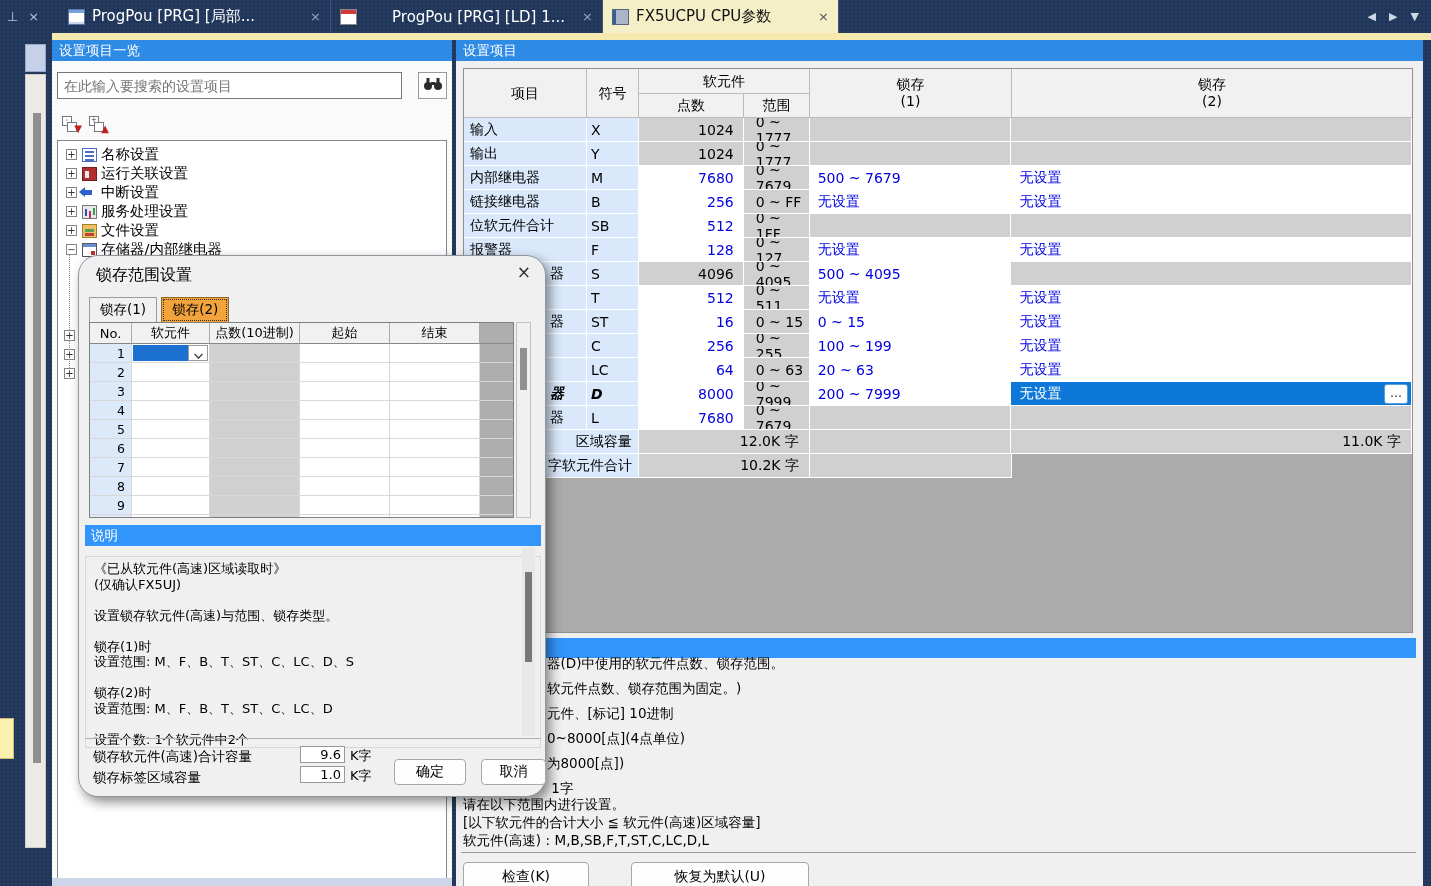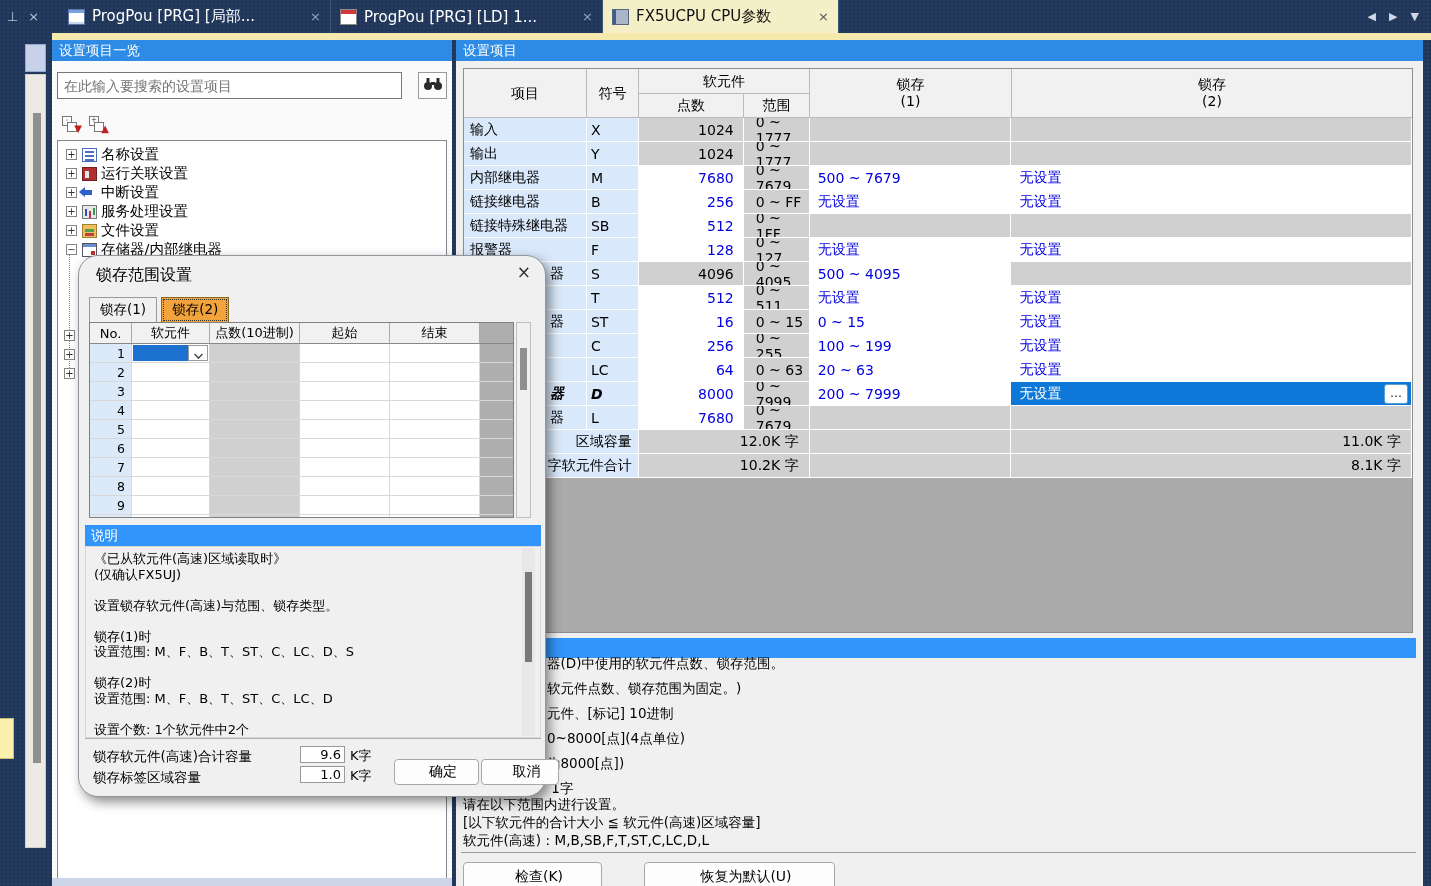--- a/index.html
+++ b/index.html
@@ -79,21 +79,21 @@
   .c-total-label{background:#d9e8fa;justify-content:flex-end;padding-right:6px;}
   .c-total-val{background:#d0d0d0;justify-content:flex-end;padding-right:10px;}
   .c-total-empty{background:#d0d0d0;}
   .info-bar{position:absolute;left:5px;top:598px;width:955px;height:20px;background:#3295fb;}
   .info-area{position:absolute;left:5px;top:618px;width:955px;height:194px;background:#f0f0f0;}
   .info-clip{position:absolute;left:91px;top:611px;font-size:13.5px;line-height:25px;color:#000;white-space:pre;}
   .info-full{position:absolute;left:7px;top:755px;font-size:13.5px;line-height:18px;color:#000;white-space:pre;}
   .info-sep{position:absolute;left:5px;top:812px;width:955px;height:1px;background:#9a9a9a;}
   .rp-buttons{position:absolute;left:7px;top:822px;display:flex;gap:42px;}
   .btn{background:#fdfdfd;border:1px solid #a8a8a8;border-radius:4px;font-family:"DejaVu Sans",sans-serif;
-     font-size:14px;color:#000;text-align:center;padding-left:13px;}
+     font-size:14px;color:#000;text-align:center;}
   .rp-buttons .btn{height:28px;line-height:26px;}
   
   .dialog{position:absolute;left:78px;top:255px;width:468px;height:542px;background:#f0f0f0;
      border:1px solid #8f969e;border-radius:20px;box-shadow:4px 5px 12px rgba(0,0,0,.45);z-index:50;box-sizing:border-box;}
   .dlg-title{position:absolute;left:17px;top:9px;font-size:16px;color:#000;}
   .dlg-close{position:absolute;right:14px;top:6px;font-size:17px;color:#333;}
   .dlg-tabs{position:absolute;left:10px;top:41px;display:flex;gap:4px;font-size:13.5px;}
   .dlg-tab{padding:3px 10px;border:1px solid #9a9a9a;background:#f0f0f0;color:#000;}
   .dlg-tab.active{background:#f2a33c;border:1px solid #8a6a20;outline:1px dotted #333;outline-offset:-3px;}
   .dlg-grid{position:absolute;left:10px;top:66px;width:425px;height:196px;border:1px solid #808080;background:#fff;box-sizing:border-box;overflow:hidden;}
@@ -105,21 +105,21 @@
      display:flex;align-items:center;background:#fff;position:relative;}
   .dg-no{background:#dbe9f9;justify-content:flex-end;padding-right:6px;}
   .dg-pts{background:#d0d0d0;}
   .dg-fill{background:#aeaeae;border-right:none;}
   .combo-fill{position:absolute;left:1px;top:1px;width:55px;height:16px;background:#1b70d0;}
   .combo-btn{position:absolute;right:1px;top:1px;width:20px;height:16px;background:#fff;border:1px solid #9a9a9a;box-sizing:border-box;}
   .combo-btn::before{content:"";position:absolute;left:5px;top:4px;width:7px;height:7px;border-right:2px solid #444;border-bottom:2px solid #444;transform:rotate(45deg) scale(.7);}
   .dlg-scroll{position:absolute;left:437px;top:66px;width:15px;height:196px;background:#f0f0f0;border:1px solid #c0c0c0;box-sizing:border-box;}
   .dlg-scroll .thumb{position:absolute;left:3px;top:25px;width:7px;height:42px;background:#8f8f8f;}
   .dlg-desc-bar{position:absolute;left:6px;top:269px;width:456px;height:21px;background:#3295fb;color:#fff;font-size:13.5px;line-height:21px;padding-left:6px;box-sizing:border-box;}
-  .dlg-desc{position:absolute;left:6px;top:290px;width:456px;height:192px;background:#f0f0f0;border:1px solid #d8d8d8;box-sizing:border-box;}
+  .dlg-desc{position:absolute;left:6px;top:300px;width:456px;height:192px;background:#f0f0f0;border:1px solid #d8d8d8;box-sizing:border-box;}
   .dlg-desc-lines{position:absolute;left:8px;top:4px;font-size:13px;line-height:15.5px;color:#000;white-space:pre;}
   .desc-scroll{position:absolute;left:443px;top:292px;width:13px;height:188px;background:#e8e8e8;}
   .desc-scroll .thumb{position:absolute;left:3px;top:24px;width:7px;height:90px;background:#787878;}
   .dlg-sep{position:absolute;left:6px;top:482px;width:456px;height:1px;background:#b0b0b0;}
   .cap-label{position:absolute;left:14px;font-size:13.5px;color:#000;}
   .cap-box{position:absolute;left:221px;width:45px;height:17px;background:#fff;border:1px solid #999;box-sizing:border-box;
      font-size:13px;text-align:right;padding-right:3px;line-height:15px;}
   .cap-unit{position:absolute;left:271px;font-size:13px;color:#000;}
   .dlg-ok{position:absolute;left:315px;top:503px;width:70px;height:24px;line-height:22px;}
   .dlg-cancel{position:absolute;left:402px;top:503px;width:63px;height:24px;line-height:22px;}
@@ -135,21 +135,21 @@
       <span>×</span>
     </div>
     <div id="tabs" style="display:flex;">
         <div class="tab" style="width: 272px; box-sizing: border-box;">
           <span class="ic-prog1" style="display: inline-block; position: relative; width: 15px; height: 14px; flex: 0 0 auto; background: rgb(255, 255, 255); border: 1px solid rgb(90, 118, 168); box-shadow: rgb(122, 160, 224) 0px 3px 0px inset, rgb(200, 214, 238) 0px -2px 0px inset;"></span>
           <span style="overflow: hidden; white-space: nowrap; flex: 1 1 0%;">ProgPou [PRG] [局部...</span>
           <span class="tclose">×</span>
         </div>
         <div class="tab" style="width: 272px; box-sizing: border-box;">
           <span class="ic-prog2" style="display: inline-block; position: relative; width: 15px; height: 14px; flex: 0 0 auto; background: rgb(255, 255, 255); border: 1px solid rgb(136, 136, 136); box-shadow: rgb(208, 58, 58) 0px 4px 0px inset;"></span>
-          <span style="overflow: hidden; white-space: nowrap; flex: 1 1 0%;">ProgPou [PRG] [LD] 1...</span>
+          <span style="overflow: hidden; white-space: nowrap; flex: 1 1 0%; text-align: right;">ProgPou [PRG] [LD] 1...</span>
           <span class="tclose">×</span>
         </div>
         <div class="tab active" style="width: 236px; box-sizing: border-box;">
           <span class="ic-cpu" style="display: inline-block; position: relative; width: 15px; height: 14px; flex: 0 0 auto; background: rgb(170, 182, 200); border: 1px solid rgb(85, 101, 126); box-shadow: rgb(59, 93, 143) 3px 0px 0px inset;"></span>
           <span style="overflow: hidden; white-space: nowrap; flex: 1 1 0%;">FX5UCPU CPU参数</span>
           <span class="tclose">×</span>
         </div>
       </div>
     <div class="tab-arrows">
       <span>◀</span>
@@ -302,21 +302,21 @@
           <div class="cell c-sym" style="width: 52px;">
             <span>B</span>
           </div>
           <div class="cell c-pts" style="width: 105px;">256</div>
           <div class="cell c-rng" style="width: 66px;">0 ~ FF</div>
           <div class="cell c-l" style="width: 202px;">无设置</div>
           <div class="cell c-l" style="width: 401px;">无设置</div>
         </div>
         <div class="trow">
           <div class="cell c-name" style="width: 123px;">
-            <span>链接特殊继电器</span>
+            <span>位软元件合计</span>
           </div>
           <div class="cell c-sym" style="width: 52px;">
             <span>SB</span>
           </div>
           <div class="cell c-pts" style="width: 105px;">512</div>
           <div class="cell c-rng" style="width: 66px;">0 ~ 1FF</div>
           <div class="cell c-l empty" style="width: 202px;"></div>
           <div class="cell c-l empty" style="width: 401px;"></div>
         </div>
         <div class="trow">
@@ -418,21 +418,20 @@
         <div class="trow">
           <div class="cell c-total-label" style="width: 175px;">区域容量</div>
           <div class="cell c-total-val" style="width: 171px;">12.0K 字</div>
           <div class="cell c-total-empty" style="width: 202px;"></div>
           <div class="cell c-total-val" style="width: 401px;">11.0K 字</div>
         </div>
         <div class="trow">
           <div class="cell c-total-label" style="width: 175px;">字软元件合计</div>
           <div class="cell c-total-val" style="width: 171px;">10.2K 字</div>
           <div class="cell c-total-empty" style="width: 202px;"></div>
-          <div class="cell c-total-val" style="width: 401px;">8.1K 字</div>
         </div>
       </div>
     <div class="info-bar"></div>
     <div class="info-area"></div>
     <div class="info-clip" id="info-clip"><div>器(D)中使用的软元件点数、锁存范围。</div><div>软元件点数、锁存范围为固定。)</div><div>元件、[标记] 10进制</div><div>0~8000[点](4点单位)</div><div>为8000[点])</div><div> 1字</div></div>
     <div class="info-full" id="info-full"><div>请在以下范围内进行设置。</div><div>[以下软元件的合计大小 ≦ 软元件(高速)区域容量]</div><div>软元件(高速)：M,B,SB,F,T,ST,C,LC,D,L</div></div>
     <div class="info-sep"></div>
     <div class="rp-buttons" id="rp-buttons">
         <div class="btn" style="width: 124px;">检查(K)</div>
         <div class="btn" style="width: 176px;">恢复为默认(U)</div>

